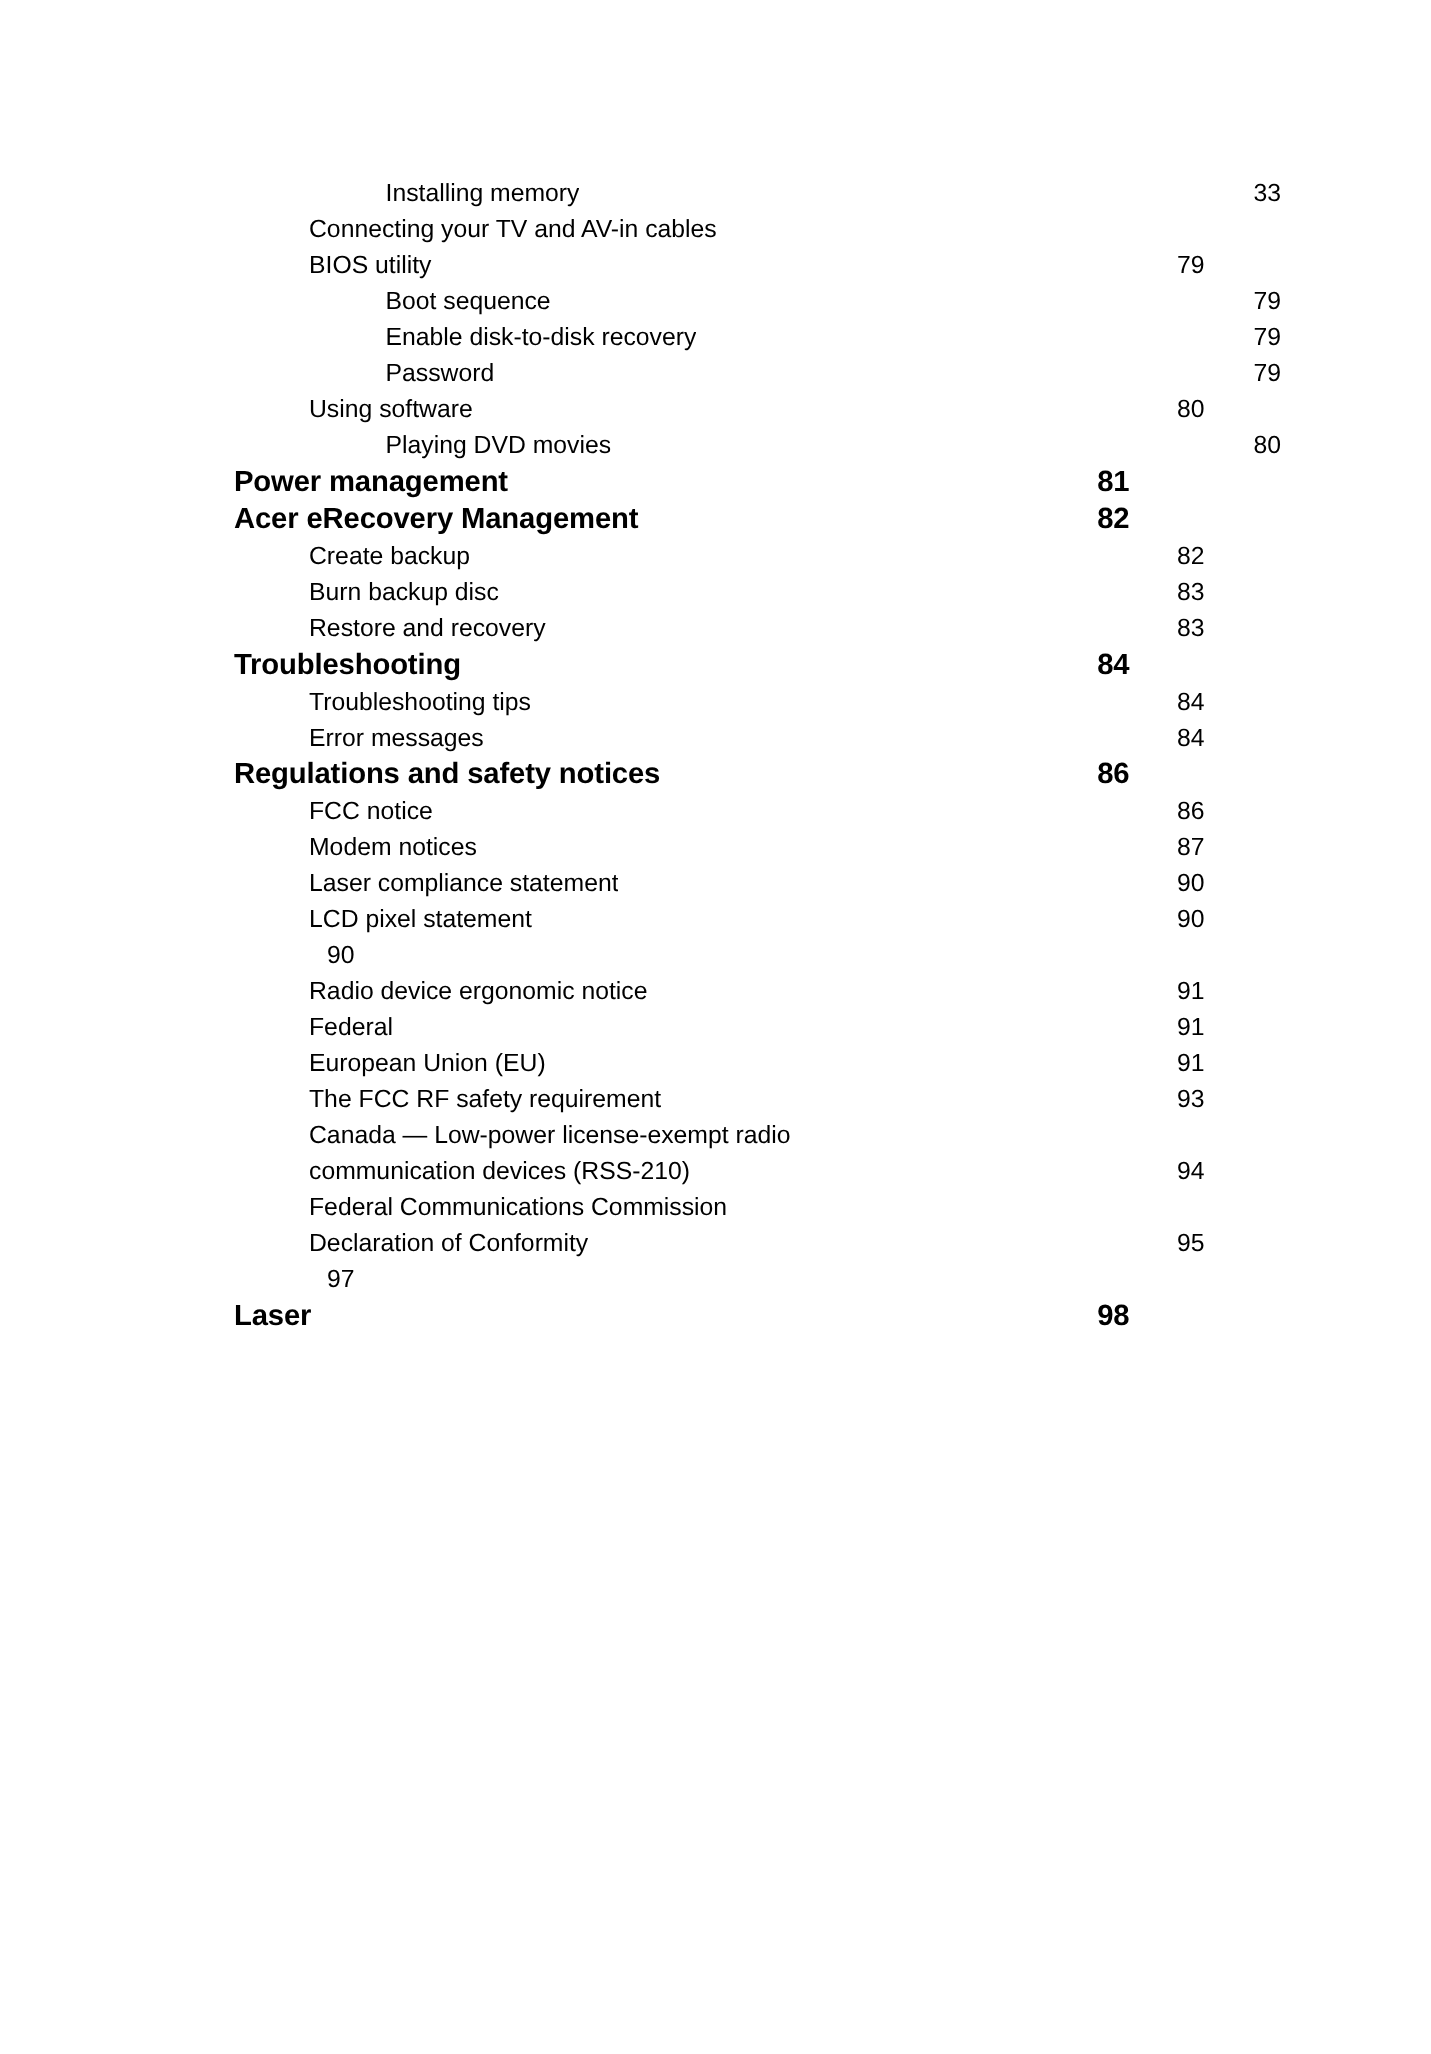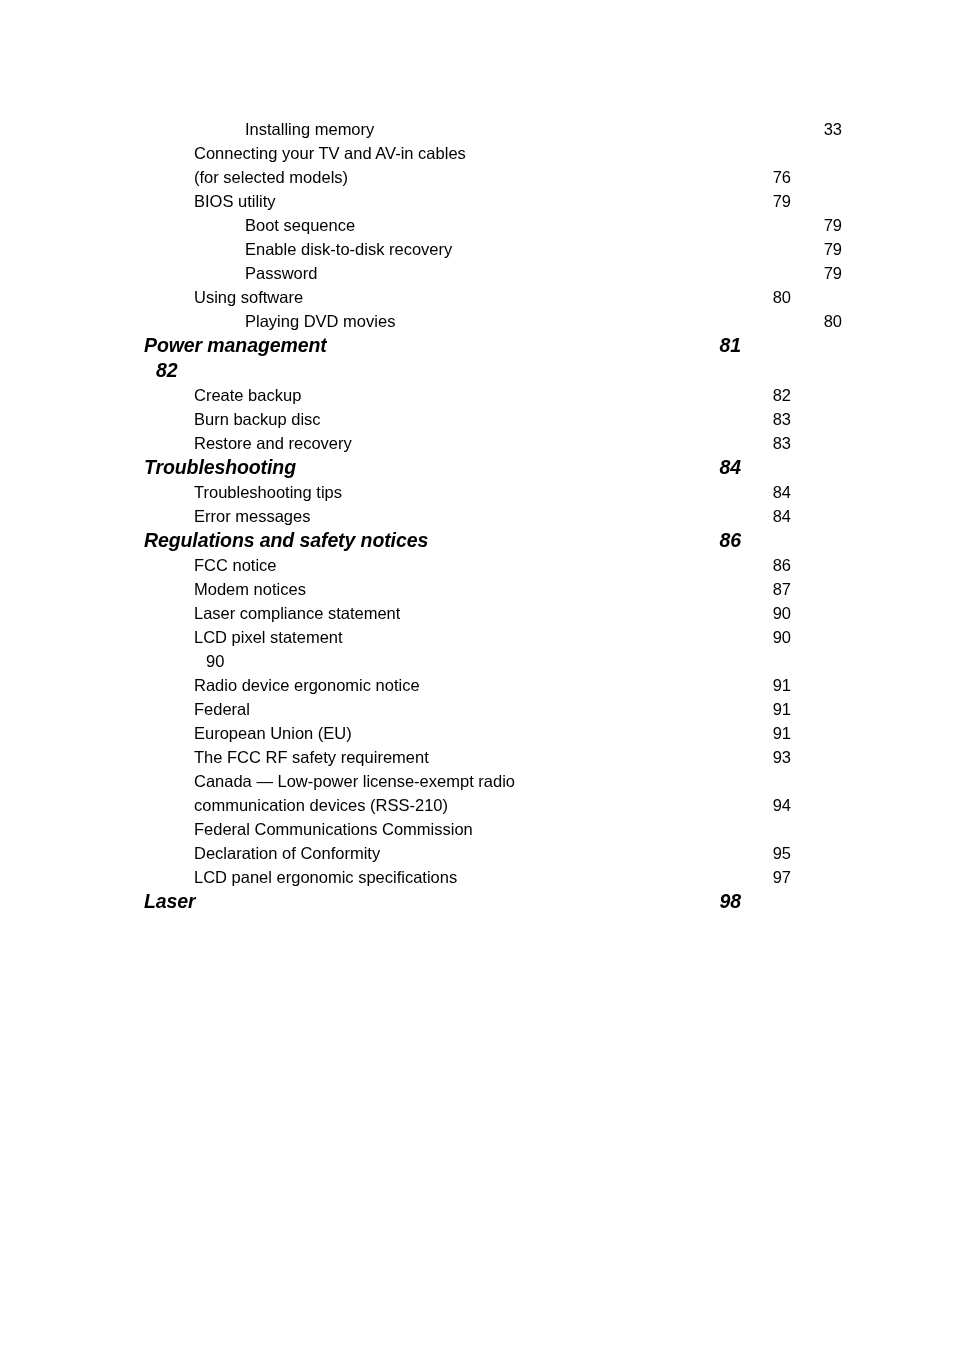--- a/index.html
+++ b/index.html
@@ -20,21 +20,21 @@
     position: relative;
     width: 954px;
     height: 1369px;
     background: #ffffff;
     overflow: hidden;
   }
 
   
   #toc-list {
     position: absolute;
-    left: 144px;
+    left: 156px;
     top: 117px;
     width: 597px;
   }
 
   .toc-row {
     display: flex;
     align-items: baseline;
     justify-content: space-between;
     width: 100%;
     height: 24px;
@@ -52,21 +52,20 @@
     text-align: right;
     margin-left: 12px;
   }
 
   
   .lvl-0 .toc-title,
   .lvl-0 .toc-page-num {
     font-size: 19.5px;
     font-weight: bold;
     letter-spacing: -0.1px;
-    font-style: italic;
   }
   .lvl-0 { padding-left: 0px; height: 25px; line-height: 25px; }
 
   
   .lvl-1 { padding-left: 50px; }
   .lvl-1 .toc-title,
   .lvl-1 .toc-page-num {
     font-size: 16.5px;
     font-weight: normal;
   }
@@ -89,24 +88,20 @@
   <div id="toc-list">
       <div class="toc-row lvl-2">
         <span class="toc-title">Installing memory</span>
         <span class="toc-page-num">33</span>
       </div>
       <div class="toc-row lvl-1">
         <span class="toc-title">Connecting your TV and AV-in cables</span>
         <span class="toc-page-num empty"></span>
       </div>
       <div class="toc-row lvl-1">
-        <span class="toc-title">(for selected models)</span>
-        <span class="toc-page-num">76</span>
-      </div>
-      <div class="toc-row lvl-1">
         <span class="toc-title">BIOS utility</span>
         <span class="toc-page-num">79</span>
       </div>
       <div class="toc-row lvl-2">
         <span class="toc-title">Boot sequence</span>
         <span class="toc-page-num">79</span>
       </div>
       <div class="toc-row lvl-2">
         <span class="toc-title">Enable disk-to-disk recovery</span>
         <span class="toc-page-num">79</span>
@@ -121,20 +116,21 @@
       </div>
       <div class="toc-row lvl-2">
         <span class="toc-title">Playing DVD movies</span>
         <span class="toc-page-num">80</span>
       </div>
       <div class="toc-row lvl-0">
         <span class="toc-title">Power management</span>
         <span class="toc-page-num">81</span>
       </div>
       <div class="toc-row lvl-0">
+        <span class="toc-title">Acer eRecovery Management</span>
         <span class="toc-page-num">82</span>
       </div>
       <div class="toc-row lvl-1">
         <span class="toc-title">Create backup</span>
         <span class="toc-page-num">82</span>
       </div>
       <div class="toc-row lvl-1">
         <span class="toc-title">Burn backup disc</span>
         <span class="toc-page-num">83</span>
       </div>
@@ -203,21 +199,20 @@
       </div>
       <div class="toc-row lvl-1">
         <span class="toc-title">Federal Communications Commission</span>
         <span class="toc-page-num empty"></span>
       </div>
       <div class="toc-row lvl-1">
         <span class="toc-title">Declaration of Conformity</span>
         <span class="toc-page-num">95</span>
       </div>
       <div class="toc-row lvl-1">
-        <span class="toc-title">LCD panel ergonomic specifications</span>
         <span class="toc-page-num">97</span>
       </div>
       <div class="toc-row lvl-0">
         <span class="toc-title">Laser</span>
         <span class="toc-page-num">98</span>
       </div>
     </div>
 </div>
 
 </body></html>

